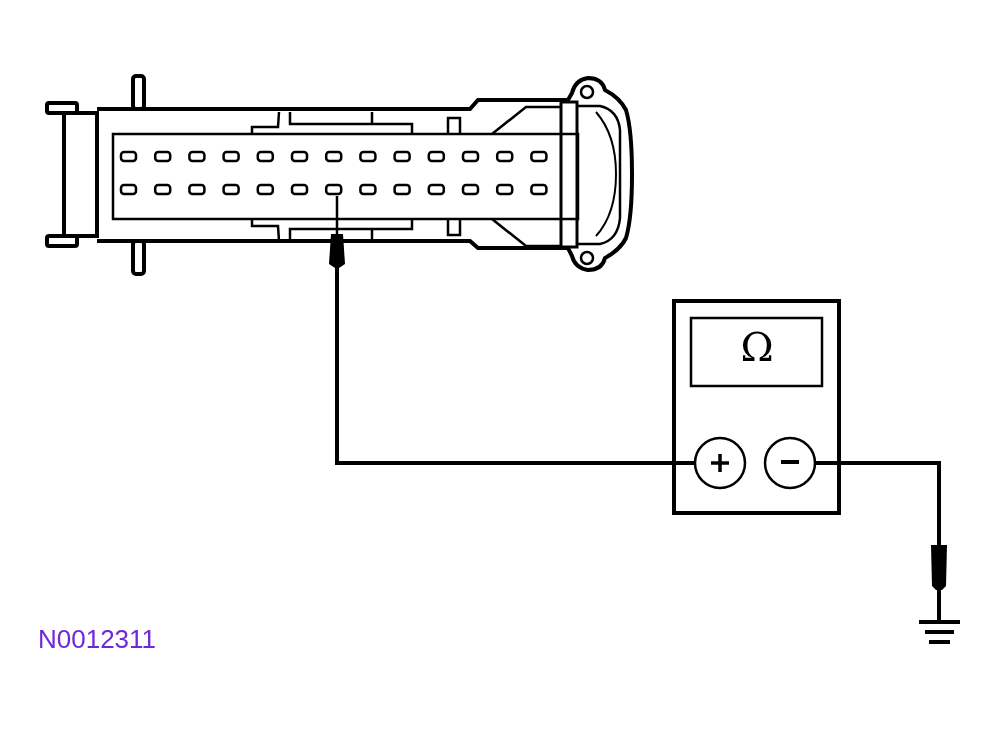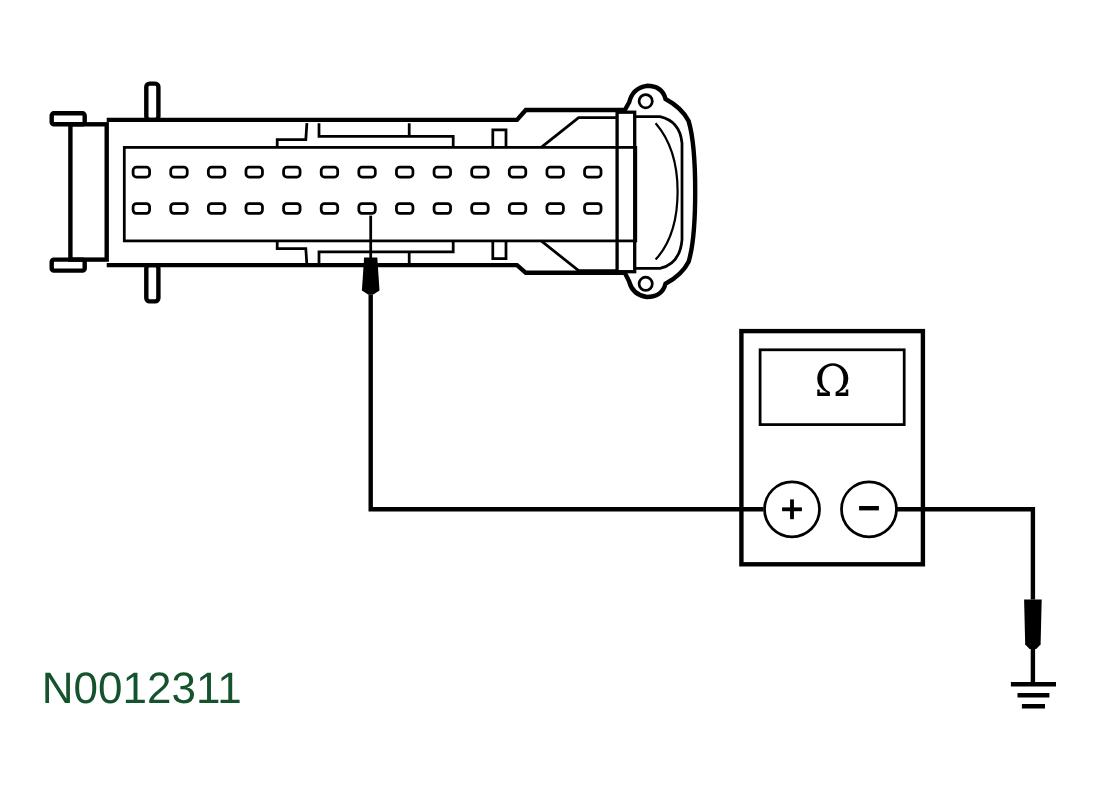--- a/index.html
+++ b/index.html
@@ -1,19 +1,19 @@
 <!DOCTYPE html>
 <html><head>
   <meta charset="utf-8">
   <style>
     html, body { margin: 0; padding: 0; background: #ffffff; }
     body { width: 997px; height: 731px; position: relative; overflow: hidden; font-family: "Liberation Sans", sans-serif; }
     #diagram { position: absolute; left: 0; top: 0; width: 997px; height: 731px; }
     .stroke { fill: none; stroke: #000; stroke-linejoin: miter; }
-    .figure-id { position: absolute; left: 38px; top: 604px; font-size: 40px; color: #14532d; letter-spacing: 0px; font-family: "Liberation Sans", sans-serif; }
+    .figure-id { position: absolute; left: 38px; top: 624px; font-size: 26px; color: #6d28d9; letter-spacing: 0px; font-family: "Liberation Sans", sans-serif; }
     .omega { position: absolute; left: 722px; top: 324px; width: 70px; text-align: center; font-size: 40px; font-family: "DejaVu Serif", serif; color: #000; line-height: 46px; }
   </style>
 </head>
 <body>
 
 <svg id="diagram" viewBox="0 0 997 731" xmlns="http://www.w3.org/2000/svg">
 
   <g>
 
     <rect x="47" y="103" width="30" height="10" class="stroke" stroke-width="4" rx="2"></rect>

